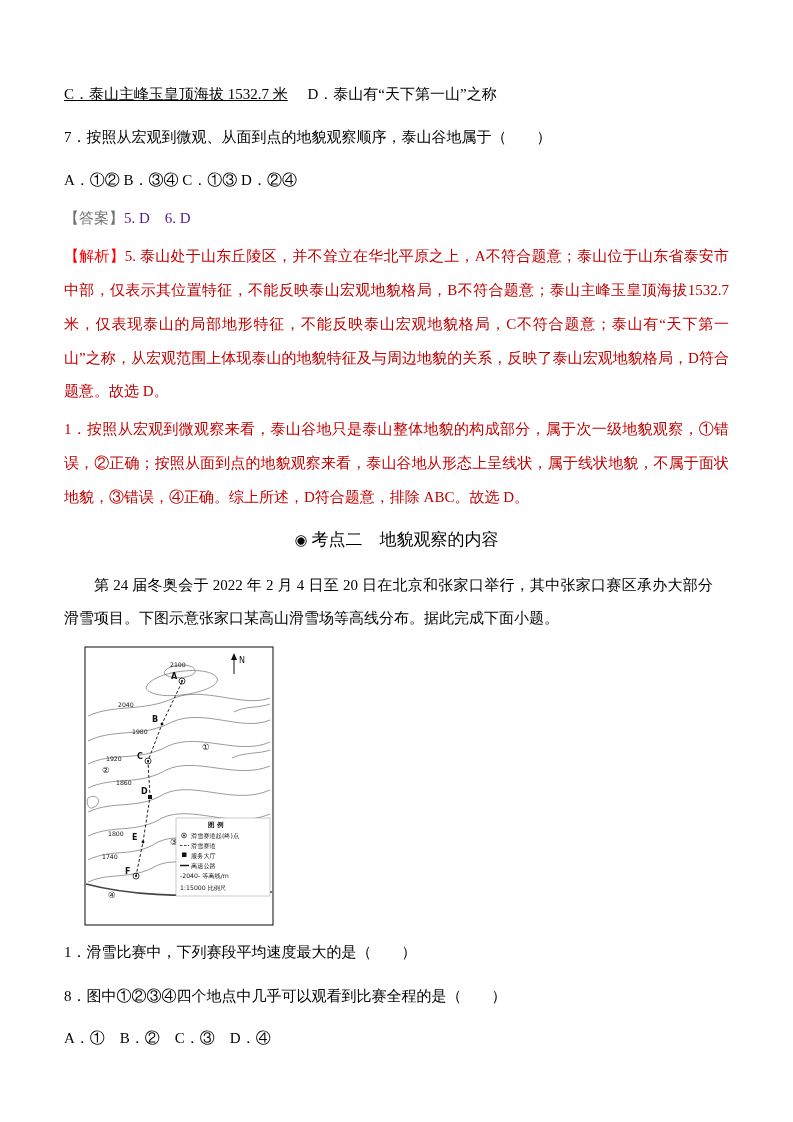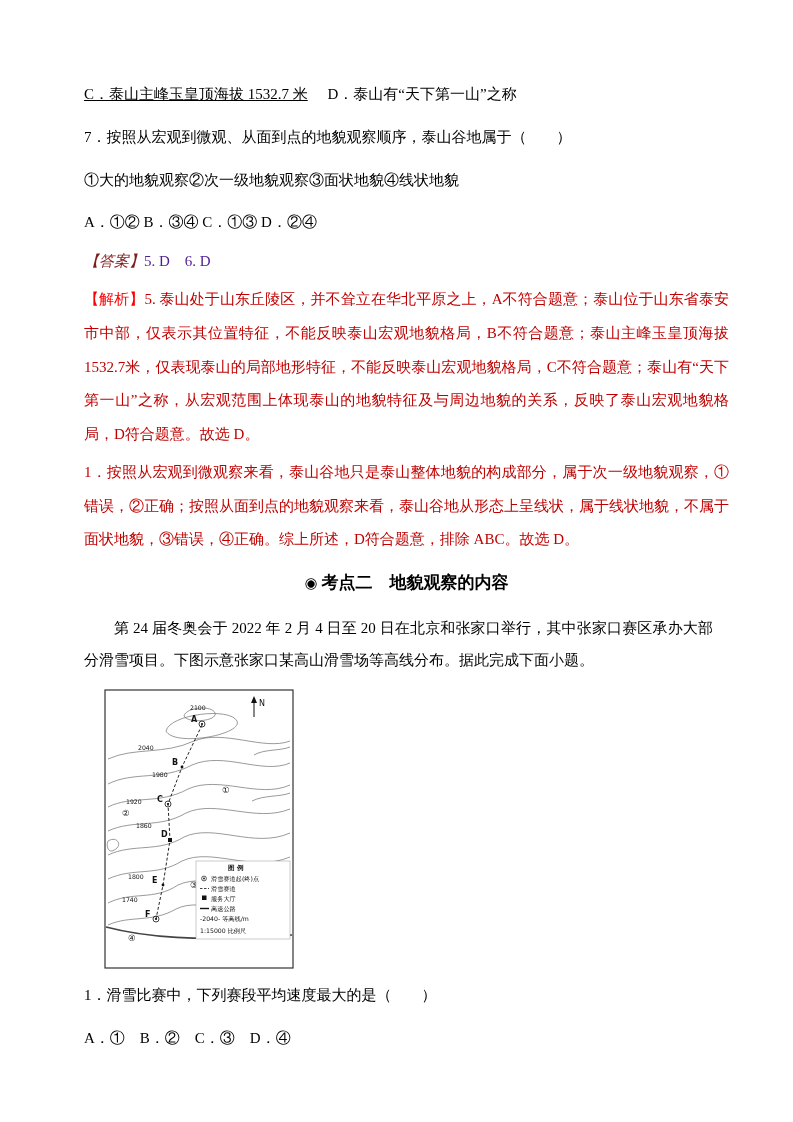--- a/index.html
+++ b/index.html
@@ -1,33 +1,33 @@
 <!DOCTYPE html>
 <html><head>
 <meta charset="utf-8">
 <style>
   html,body{margin:0;padding:0;background:#ffffff;}
   .page{
     width:793px;height:1122px;box-sizing:border-box;
-    padding:84px 64px 0 84px;background:#fff;overflow:hidden;
+    padding:84px 64px 0 64px;background:#fff;overflow:hidden;
     font-family:"Liberation Serif","DejaVu Serif",serif;
     font-size:15px;color:#000;
   }
   p{margin:0;}
   .qline{margin:0 0 21px 0;line-height:1.45;}
   .choices{margin:0 0 18px 0;}
   .underline{text-decoration:underline;}
   .opt-gap{margin-left:16px;}
   .ans-line{margin:0 0 12px 0;}
-  .red{color:#7f1d1d;font-style:italic;}
+  .red{color:#737373;}
   .blue{color:#4c1d95;}
   .analysis{color:#c00000;line-height:2.25;text-align:justify;margin:0 0 4px 0;}
   .analysis-label{color:#ff0000;font-family:Liberation Serif, serif;}
   .section-head{
-    text-align:center;font-weight:bold;font-size:17px;margin:14px 0 18px 0;
+    text-align:center;font-weight:normal;font-size:17px;margin:14px 0 18px 0;
     font-family:"Liberation Sans","DejaVu Sans",sans-serif;color:#000;
   }
   .section-head .bullet{margin-right:4px;font-size:15px;}
   .passage{line-height:2.15;text-indent:2em;margin:0 16px 12px 0;text-align:justify;}
   .map-figure{margin:2px 0 16px 20px;width:190px;height:280px;position:relative;}
   .map-figure svg{display:block;}
   .q7-stem,.q8-stem{margin:10px 0 22px 0;}
   .small-gap{margin:0 0 22px 0;}
   svg text{font-family:"DejaVu Sans","Liberation Sans",sans-serif;fill:#111;}
 </style>
@@ -35,21 +35,20 @@
 <body>
 
 <div class="page">
 
   <p class="qline">
     <span class="underline">C．泰山主峰玉皇顶海拔 1532.7 米</span>
     <span class="opt-gap">D．泰山有“天下第一山”之称</span>
   </p>
 
   <p class="qline">7．按照从宏观到微观、从面到点的地貌观察顺序，泰山谷地属于（　　）</p>
-  <p class="qline">①大的地貌观察②次一级地貌观察③面状地貌④线状地貌</p>
   <p class="qline choices">A．①② B．③④ C．①③ D．②④</p>
 
   <p class="ans-line">
     <span class="red">【答案】</span><span class="blue">5. D　6. D</span>
   </p>
 
   <p class="analysis">
     <span class="analysis-label">【解析】</span><span>5. 泰山处于山东丘陵区，并不耸立在华北平原之上，A不符合题意；泰山位于山东省泰安市中部，仅表示其位置特征，不能反映泰山宏观地貌格局，B不符合题意；泰山主峰玉皇顶海拔1532.7米，仅表现泰山的局部地形特征，不能反映泰山宏观地貌格局，C不符合题意；泰山有“天下第一山”之称，从宏观范围上体现泰山的地貌特征及与周边地貌的关系，反映了泰山宏观地貌格局，D符合题意。故选 D。</span>
   </p>
   <p class="analysis">1．按照从宏观到微观察来看，泰山谷地只是泰山整体地貌的构成部分，属于次一级地貌观察，①错误，②正确；按照从面到点的地貌观察来看，泰山谷地从形态上呈线状，属于线状地貌，不属于面状地貌，③错误，④正确。综上所述，D符合题意，排除 ABC。故选 D。</p>
@@ -158,15 +157,16 @@
 
         <text x="96" y="232" font-size="6.2">-2040- 等高线/m</text>
 
         <text x="96" y="244" font-size="6.2">1:15000 比例尺</text>
       </g>
     </svg>
   </div>
 
   <p class="qline q7-stem">1．滑雪比赛中，下列赛段平均速度最大的是（　　）</p>
 
+  <p class="qline">8．图中①②③④四个地点中几乎可以观看到比赛全程的是（　　）</p>
   <p class="qline small-gap">A．①　B．②　C．③　D．④</p>
 
 </div>
 
 </body></html>

